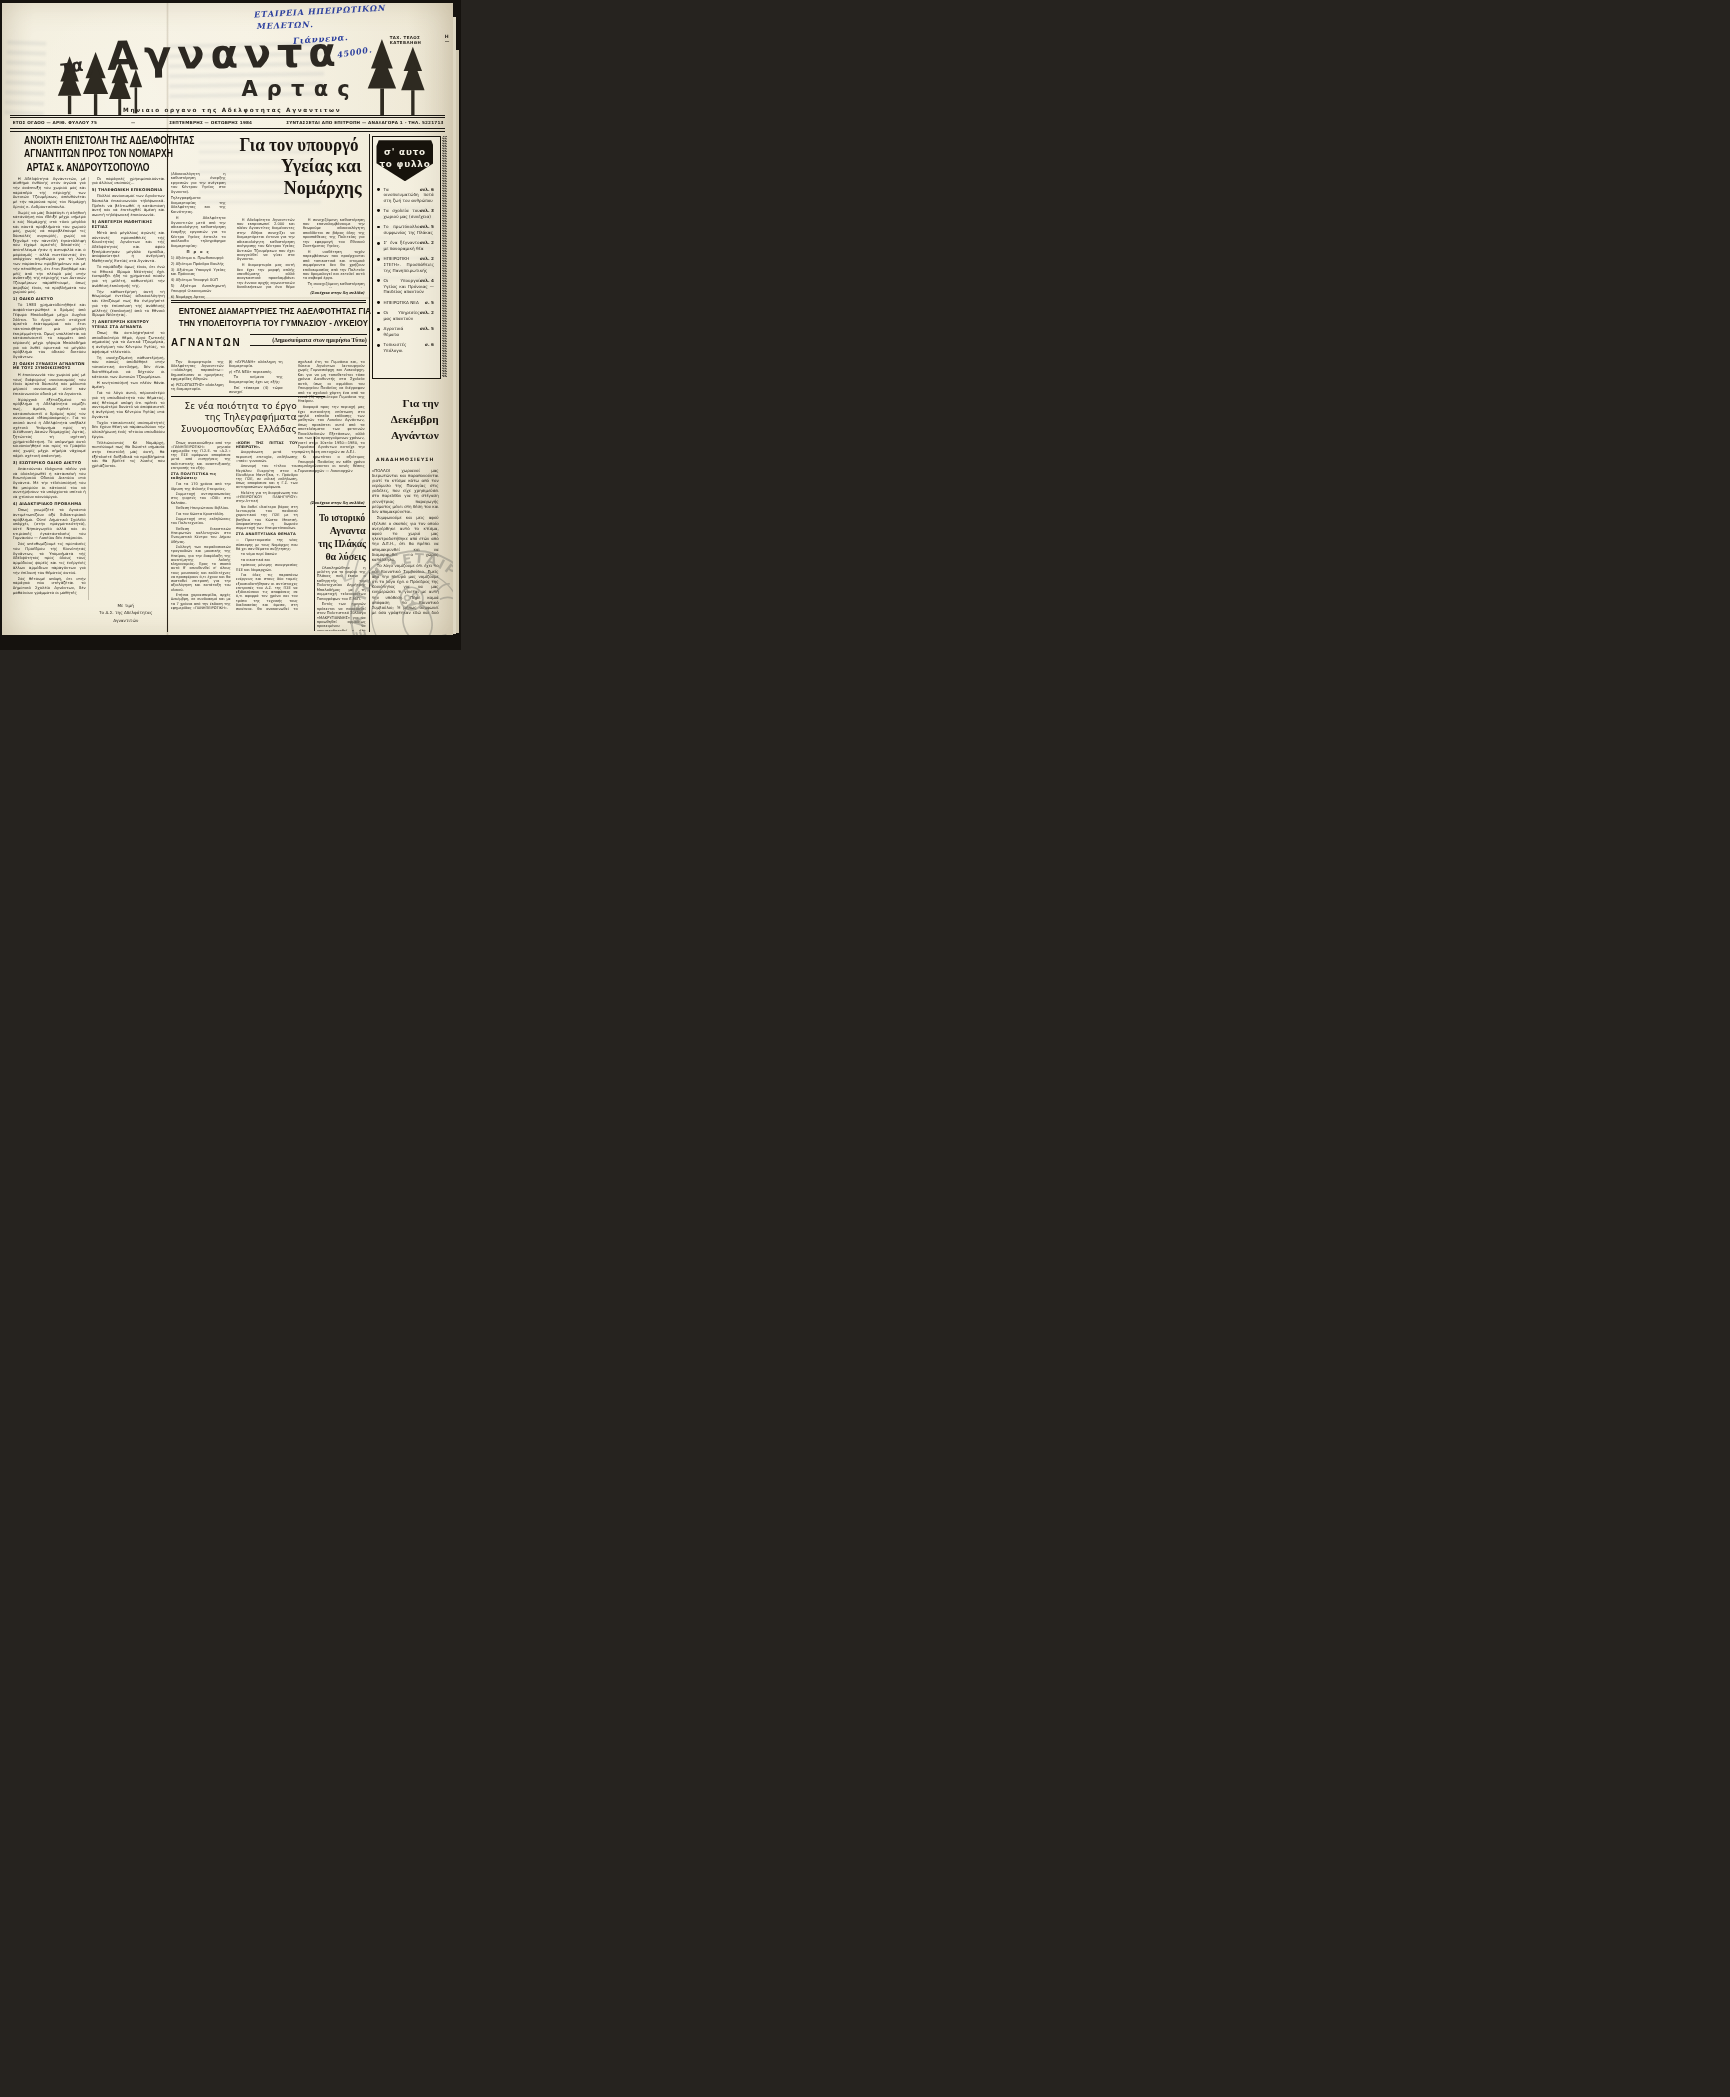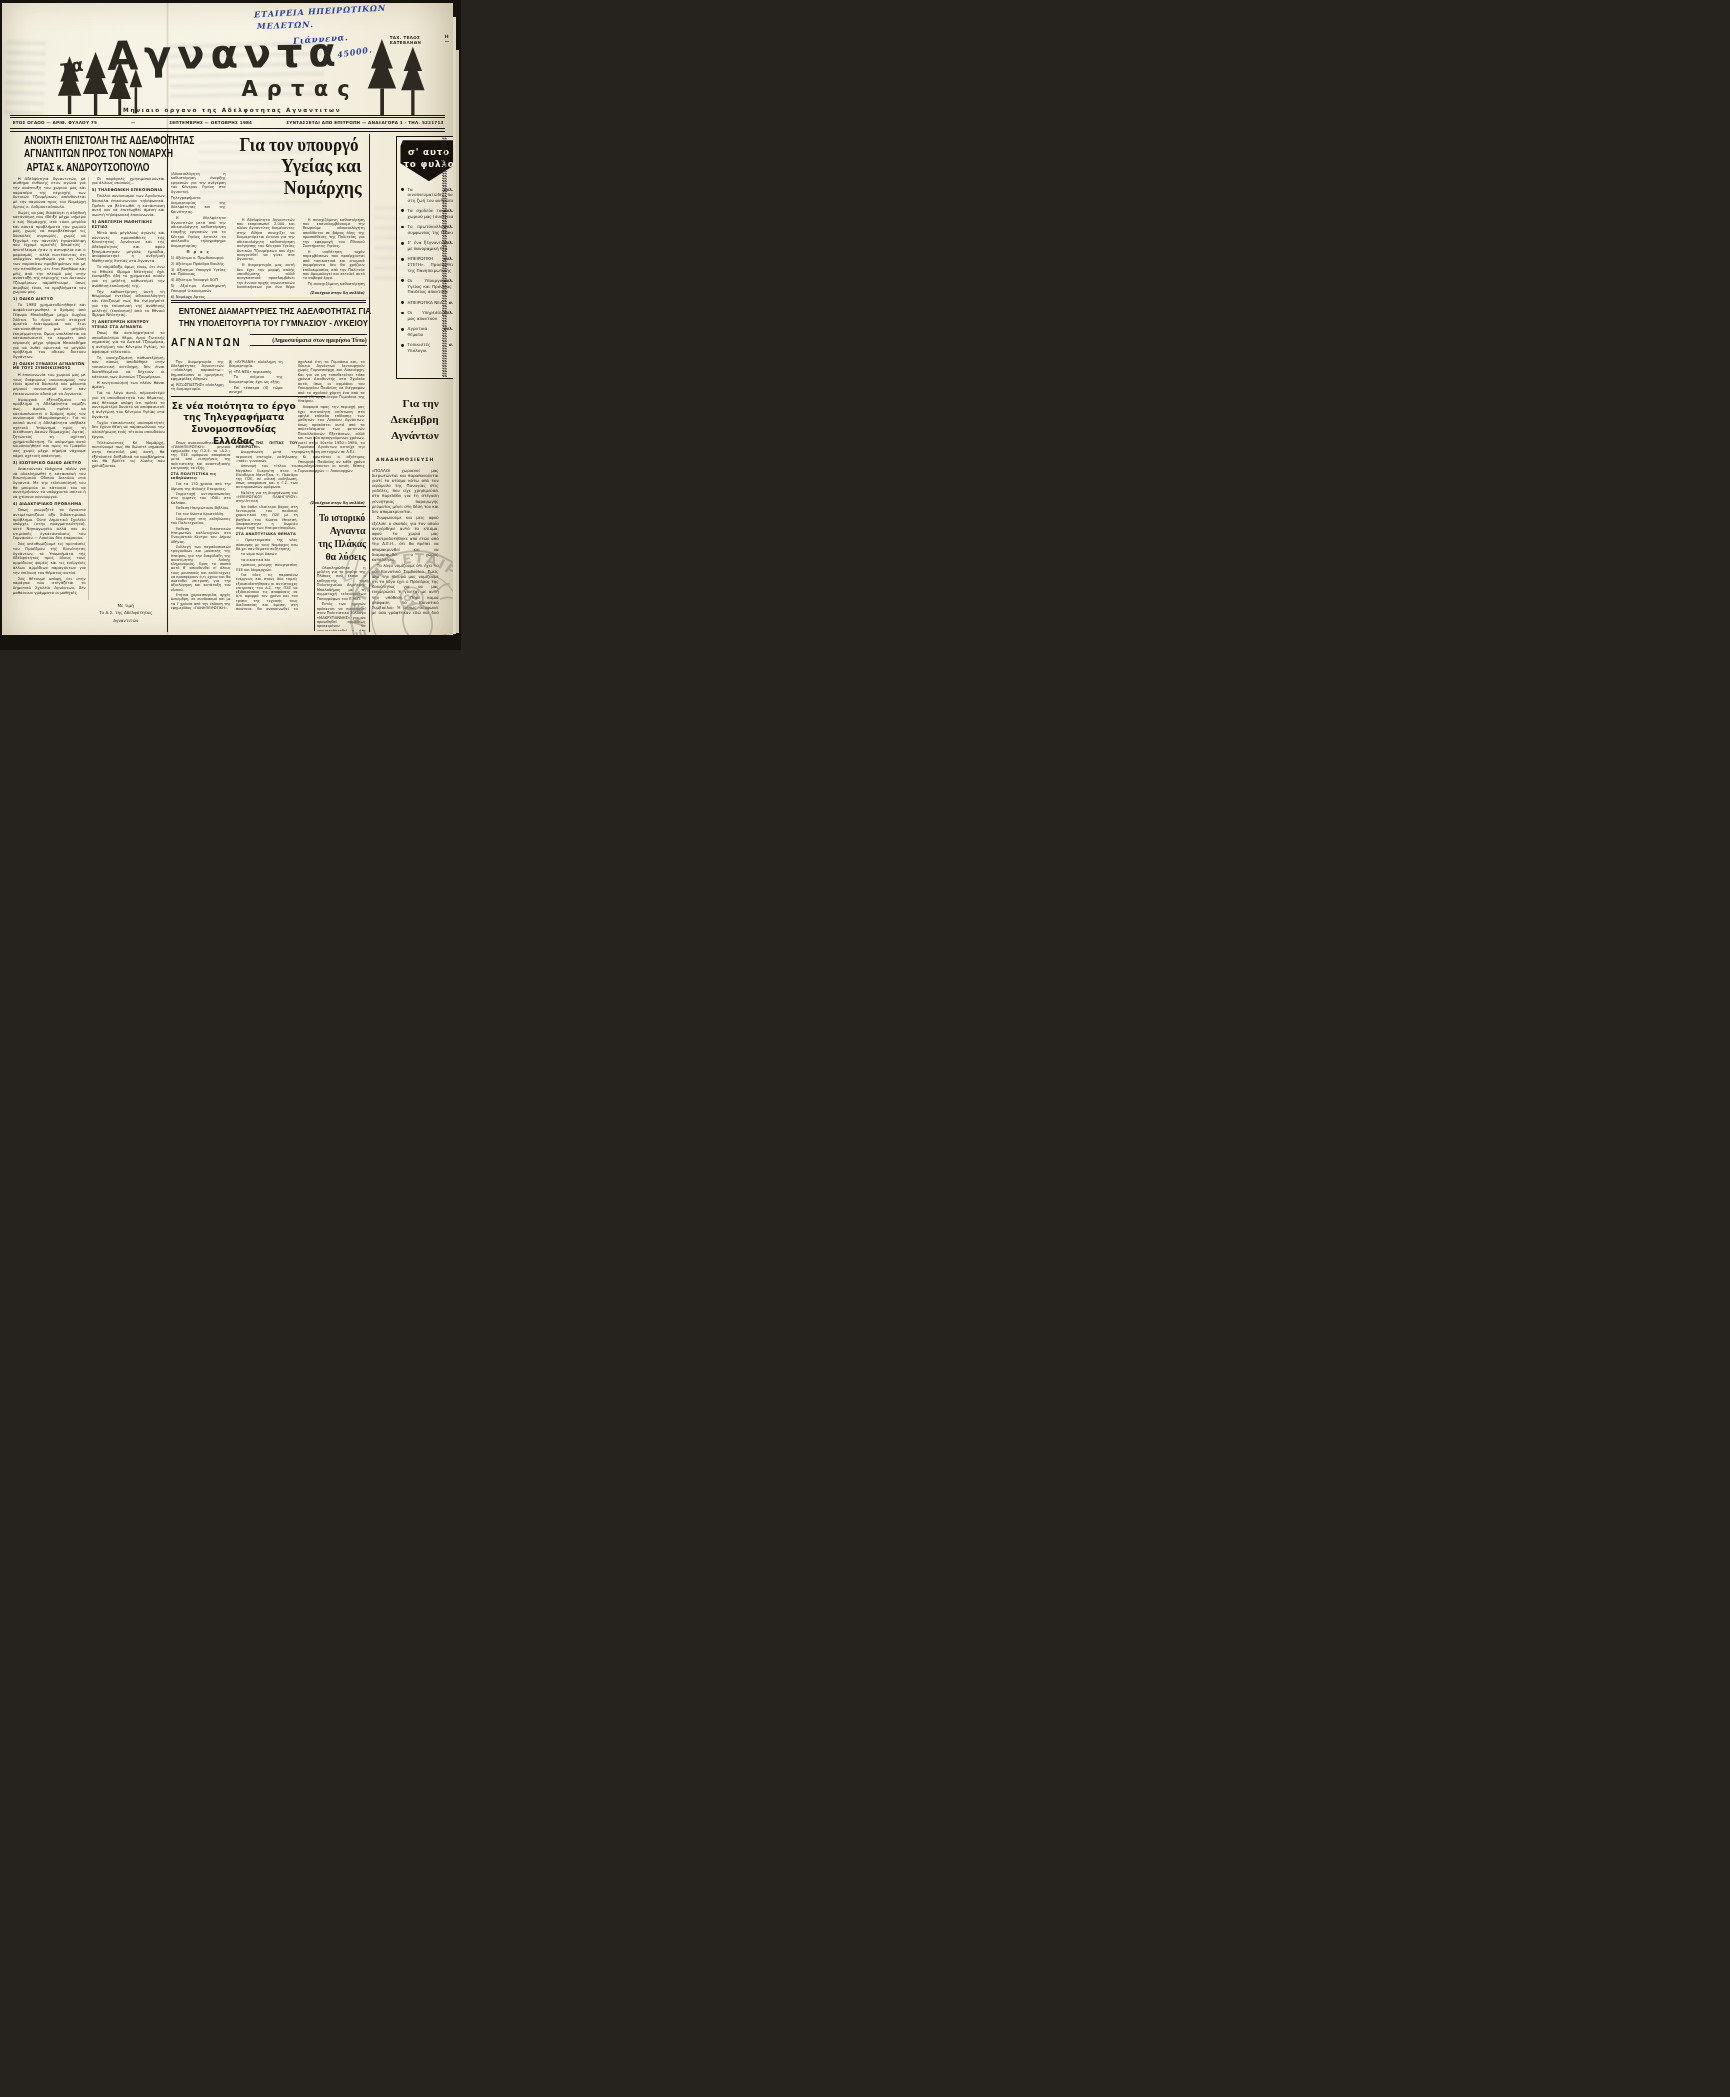--- a/index.html
+++ b/index.html
@@ -22,21 +22,21 @@
   .hand{position:absolute;color:#2b3f9e;font-family:"DejaVu Serif",serif;font-style:italic;
         font-weight:bold;letter-spacing:0.8px;}
   .cond{font-family:"Liberation Sans","DejaVu Sans",sans-serif;font-weight:900;color:#17130d;
         text-align:center;white-space:nowrap;}
   .serifh{font-family:"Liberation Serif","DejaVu Serif",serif;font-weight:bold;color:#1b1611;text-align:right;}
   .bodycol{font-size:3.9px;line-height:1.2;text-align:justify;color:#2c2820;overflow:hidden;}
   .bodycol p{margin:0 0 1.3px;text-indent:5px;}
   .bodycol p.ph{font-weight:bold;text-indent:0;letter-spacing:0.2px;margin:2.1px 0 1.7px;text-align:left;}
   .bodycol p.noind{text-indent:0;}
   .flow2{column-count:2;column-gap:5.9px;column-fill:auto;column-rule:0.4px solid rgba(60,50,35,.25);}
-  .tocbox{position:absolute;border:1.3px solid #161209;background:rgba(250,247,236,.4);margin-left:24px;}
+  .tocbox{position:absolute;border:1.3px solid #161209;background:rgba(250,247,236,.4);}
   .plate{position:absolute;background:#17130c;
          clip-path:polygon(4% 0,96% 0,100% 14%,100% 56%,50% 100%,0 56%,0 14%);}
   .plate div{color:#f4f1e4;font-weight:bold;text-align:center;font-size:8.8px;letter-spacing:0.8px;}
   .toc-item{position:relative;padding-left:6.7px;margin-bottom:5px;font-size:4.2px;line-height:1.32;
             text-align:justify;}
   .toc-item .dot{position:absolute;left:0;top:1.3px;width:2.9px;height:2.9px;border-radius:50%;background:#17130c;}
   .toc-item .pg{float:right;font-weight:bold;}
   .film{position:absolute;width:5px;opacity:.85;
         background-image:repeating-conic-gradient(#23201c 0% 25%, rgba(0,0,0,0) 0% 50%);
         background-size:2.5px 2.5px;}
@@ -197,21 +197,21 @@
       <p>Επί τέσσερα (4) τώρα συνεχεί</p>
     </div>
     <div class="bodycol abs" style="left:296px;top:357px;width:67px;height:140px;font-size:3.7px;">
       <p class="noind">σχολικά έτη το Γυμνάσιο και, το Λύκειο Αγνάντων λειτουργούν χωρίς Γυμνασιάρχη και Λυκειάρχη. Και για να μη τοποθετείται τόσα χρόνια Διευθυντής στα Σχολεία αυτά, ίσως οι αρμόδιοι του Υπουργείου Παιδείας να διέγραψαν από το σχολικό χάρτη ένα από τα εννιά (9) αρχαιότερα Γυμνάσια της Ηπείρου.</p>
       <p>διαφορά προς την περιοχή μας έχει αυτονόητη επίπτωση στο υψηλό επίπεδο επίδοσης των μαθητών του Λυκείου Αγνάντων, όπως προκύπτει αυτό από τα αποτελέσματα των φετεινών Πανελλαδικών Εξετάσεων, αλλά και των δύο προηγούμενων χρόνων, γιατί στην 30ετία 1950—1980, το Γυμνάσιο Αγνάντων κατείχε την πρώτη θέση επιτυχιών σε Α.Ε.Ι.</p>
       <p>Κι ερωτάται ο αξιότιμος Υπουργός Παιδείας αν κάθε χρόνο συμπληρώνονται οι κενές θέσεις Γυμνασιαρχών — Λυκειαρχών</p>
     </div>
     <div class="cont abs" style="left:296px;top:498px;width:67px;">(Συνέχεια στην 5η σελίδα)</div>
 
     <div class="hr" style="left:169px;top:393px;width:154px;height:0.6px;"></div>
-    <div class="abs" style="left:169px;top:398px;width:126px;text-align:center;font-weight:700;font-size:9px;line-height:1.33;color:#1a150f;">
+    <div class="abs" style="left:169px;top:398px;width:126px;text-align:right;font-weight:400;font-size:9px;line-height:1.33;color:#1a150f;">
       <div>Σε νέα ποιότητα το έργο</div>
       <div>της Τηλεγραφήματα</div>
       <div>Συνομοσπονδίας Ελλάδας</div>
     </div>
     <div class="bodycol abs" style="left:169px;top:438px;width:60px;height:169px;font-size:3.6px;line-height:1.18;">
       <p>Όπως ανακοινώθηκε από την «ΠΑΝΗΠΕΙΡΩΤΙΚΗ» μηνιαία εφημερί­δα της Π.Σ.Ε. το «Δ.Σ.» της ΠΣΕ ομόφωνα αποφάσισε μετά από εισηγήσεις της πολιτιστικής και αναπτυξιακής επιτροπής τα εξής:</p>
       <p class="ph">ΣΤΑ ΠΟΛΙΤΙΣΤΙΚΑ τις εκδηλώσεις:</p>
       <p>Για τα 170 χρόνια από την ίδρυση της Φιλικής Εταιρείας.</p>
       <p>Συμμετοχή αντιπροσωπείας στις γιορτές του «ΟΧΙ» στο Καλπάκι.</p>
       <p>Έκθεση Ηπειρώτικου Βιβλίου.</p>

